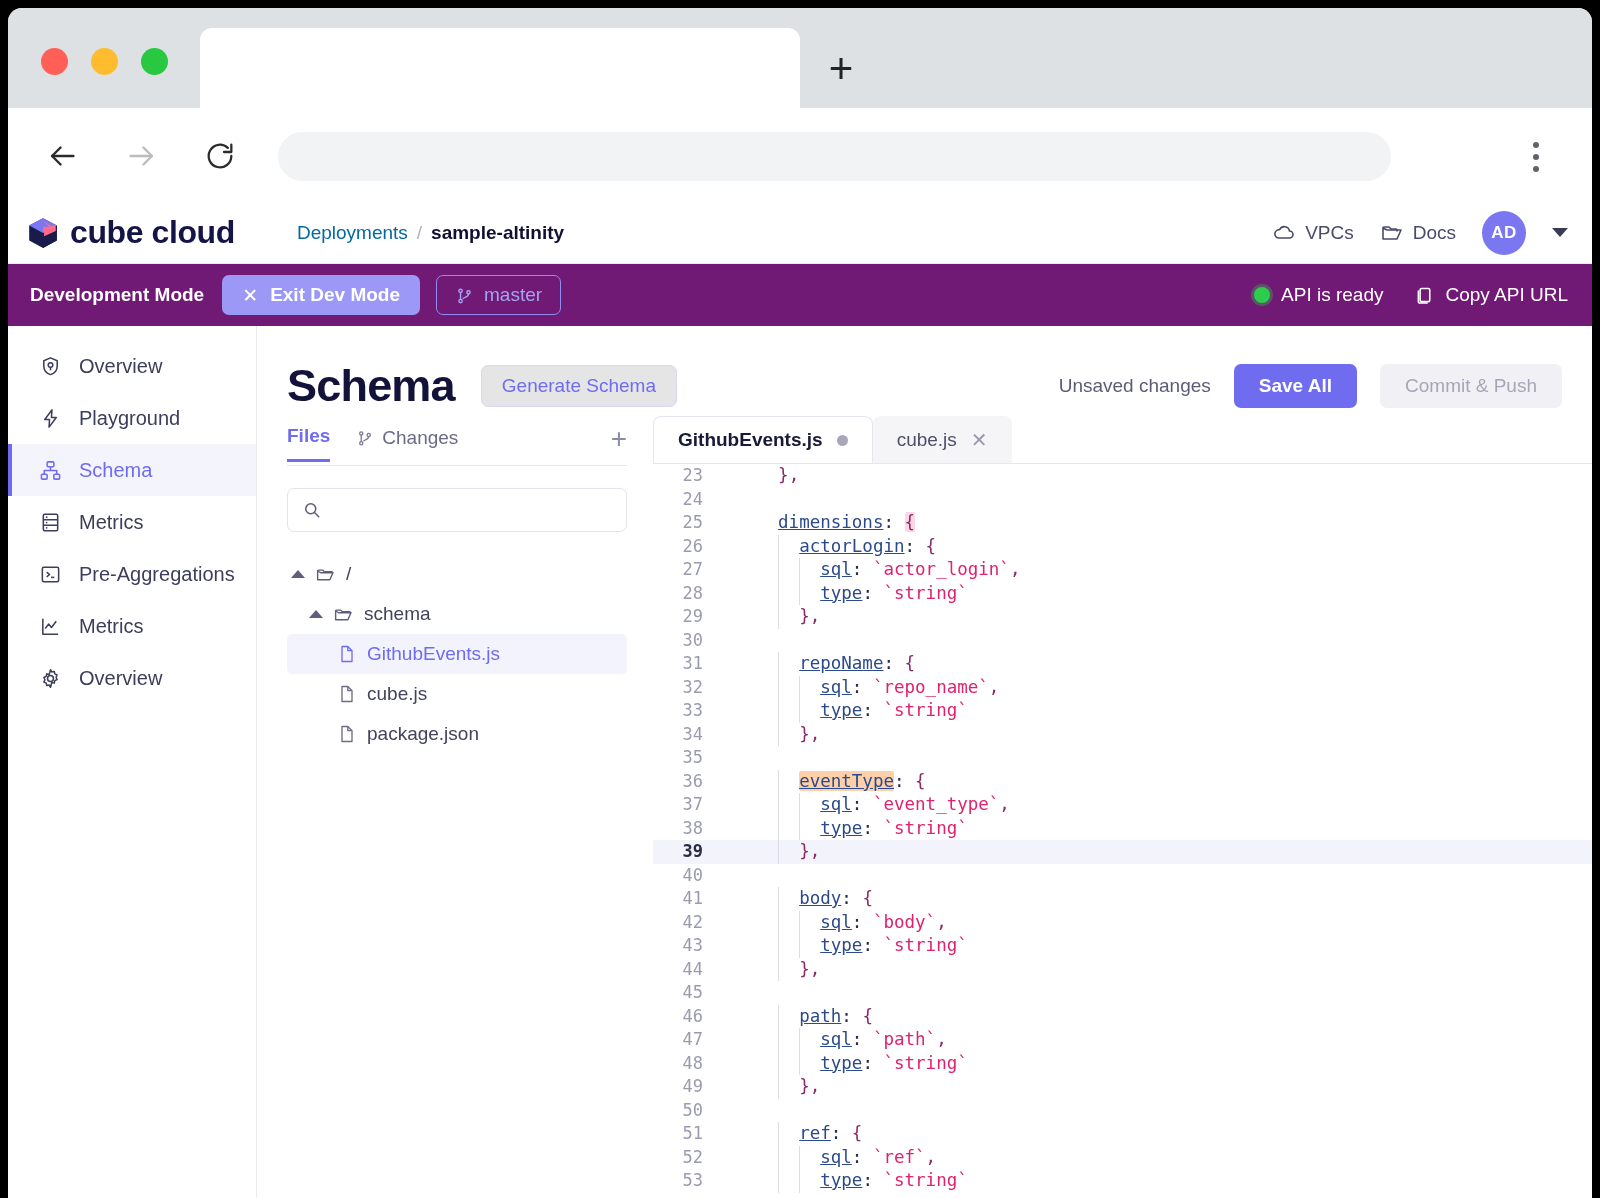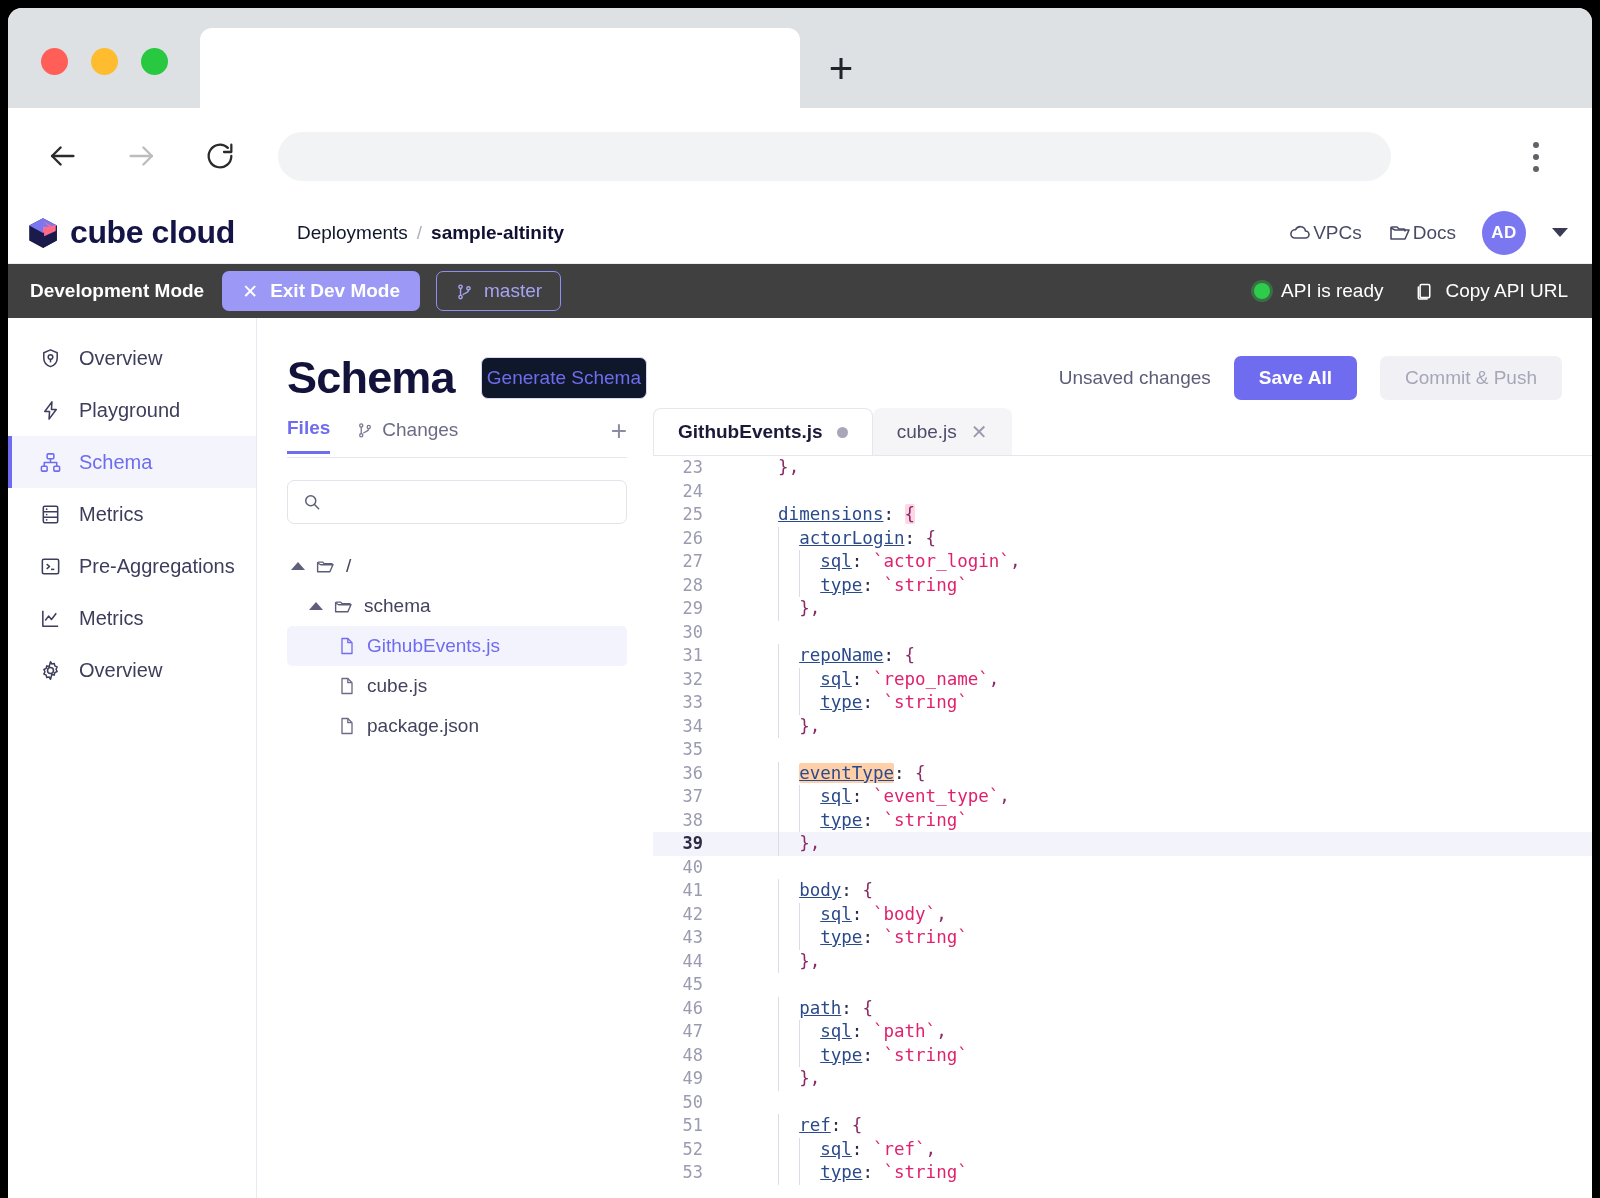--- a/index.html
+++ b/index.html
@@ -109,52 +109,52 @@
   .logo-mark { width: 34px; height: 34px; }
   .logo-text {
     font-size: 32px; font-weight: 700; color: #141446;
     letter-spacing: -0.4px;
   }
   .breadcrumb {
     margin-left: 62px;
     display: flex; align-items: center; gap: 9px;
     font-size: 19px;
   }
-  .bc-root { color: #0f172a; }
+  .bc-root { color: #0369a1; }
   .bc-sep { color: #b0b0c0; }
   .bc-cur { color: #101032; font-weight: 700; }
 
   .hdr-right {
     margin-left: auto; margin-right: 24px;
     display: flex; align-items: center; gap: 26px;
   }
   .hdr-link {
-    display: flex; align-items: center; gap: 1px;
+    display: flex; align-items: center; gap: 9px;
     font-size: 19px; color: #4a4a68; cursor: pointer;
   }
   .avatar {
     width: 44px; height: 44px; border-radius: 50%;
     background: #7a77f0; color: #fff;
     display: flex; align-items: center; justify-content: center;
     font-size: 17px; font-weight: 700; letter-spacing: .5px;
     cursor: pointer;
   }
   .caret-dn {
     width: 0; height: 0;
     border-left: 8px solid transparent;
     border-right: 8px solid transparent;
     border-top: 9px solid #3a3a55;
     cursor: pointer;
   }
 
   
   .devbar {
     position: relative;
-    height: 54px;
-    background: #404040;
+    height: 62px;
+    background: #701a75;
     display: flex; align-items: center;
     color: #fff;
   }
   .devbar-title {
     margin-left: 22px;
     font-size: 19px; font-weight: 700;
   }
   .exit-dev {
     margin-left: 18px;
     background: #9b99f5;
@@ -221,23 +221,23 @@
     padding: 30px 30px 0 30px;
     height: 90px;
   }
   .page-title {
     font-size: 45px; font-weight: 700; color: #12123a;
     letter-spacing: -0.8px;
   }
   .gen-schema {
     margin-left: 26px;
     border: 1px solid #d8d7f7;
-    background: #0f172a;
+    background: #e5e5e5;
     border-radius: 7px;
-    height: 42px; padding: 0 5px;
+    height: 42px; padding: 0 20px;
     color: #6f6cf0; font-size: 19px;
     font-family: "Liberation Sans", sans-serif;
     cursor: pointer;
   }
   .head-right {
     margin-left: auto;
     display: flex; align-items: center; gap: 23px;
   }
   .unsaved { font-size: 19px; color: #5c5c78; }
   .btn-save {

